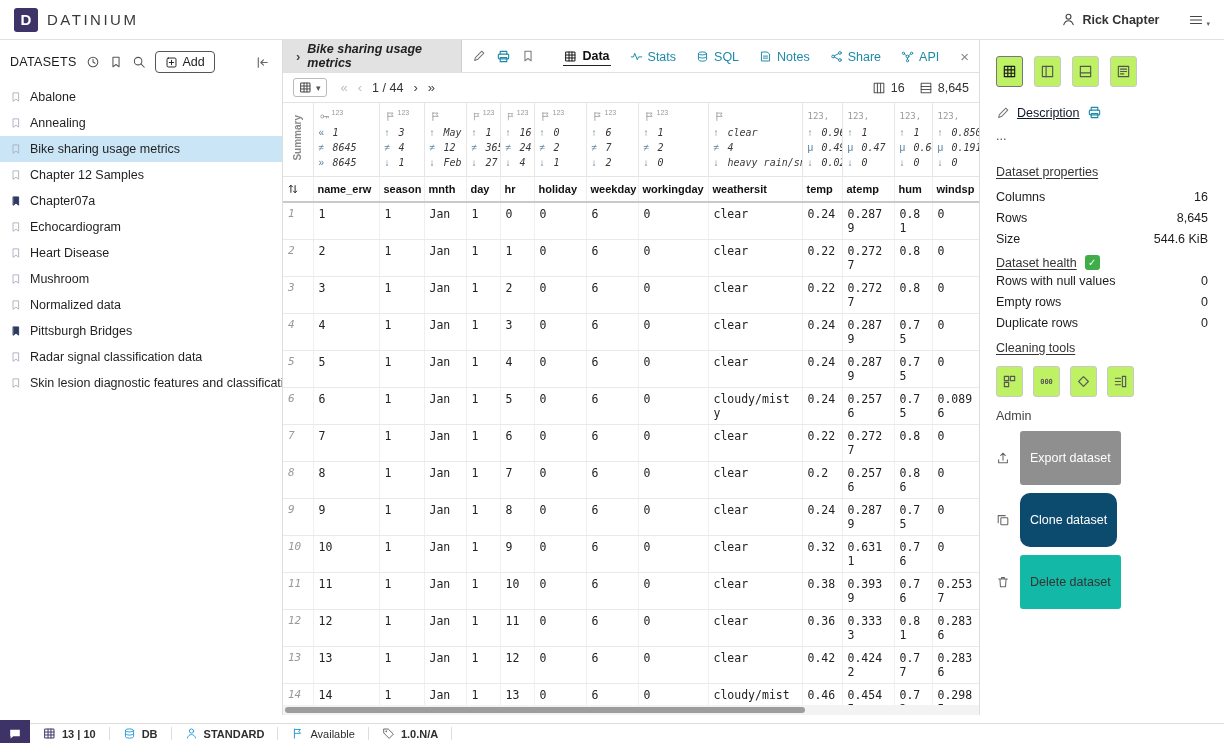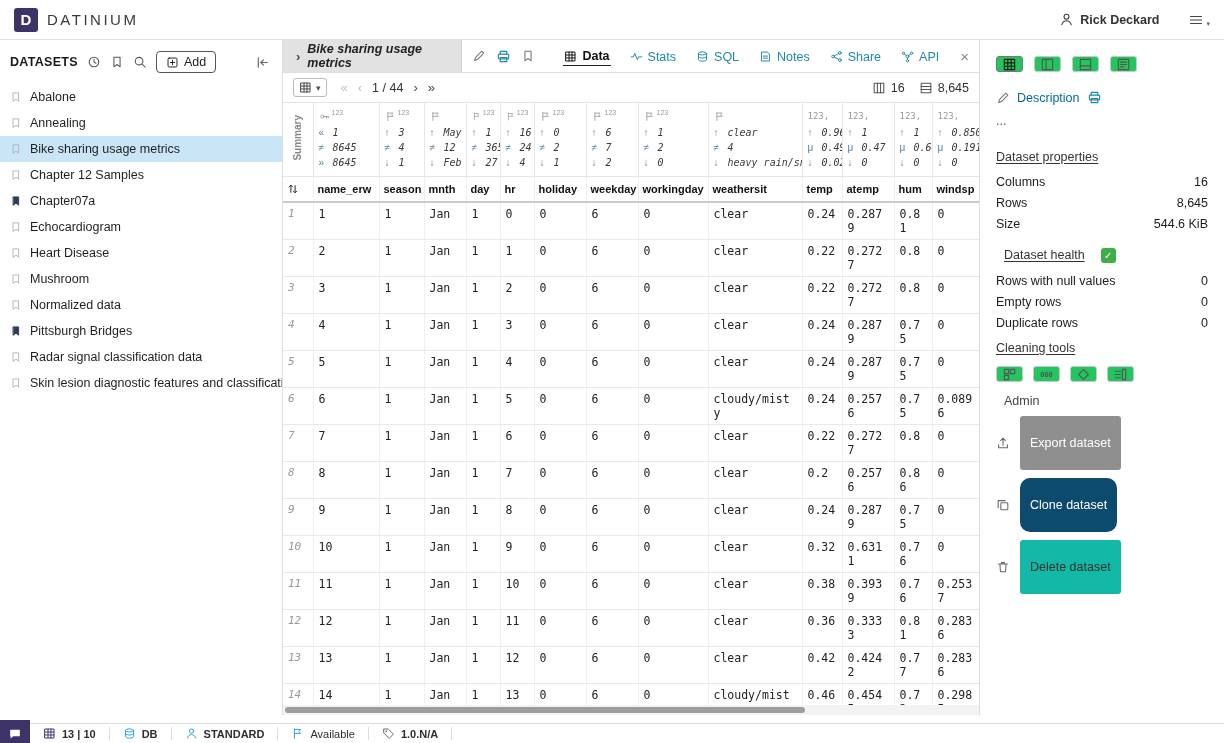--- a/index.html
+++ b/index.html
@@ -13,21 +13,21 @@
   .appname{font-size:15px;letter-spacing:2.5px;color:#3a3a3a}
   .user{display:flex;align-items:center;gap:6px;font-size:12.5px;font-weight:bold;color:#333}
   .user .ic{color:#444}
   .menubtn{display:flex;align-items:flex-start;color:#444;margin-left:20px;gap:2px}
   .menubtn .caret{font-size:7px;color:#666;margin-top:8px}
   
   .app{display:flex;height:675px}
   
   .sidebar{width:283px;flex:none;border-right:1px solid #ddd;background:#fff;overflow:hidden}
   .sb-head{display:flex;align-items:center;gap:9px;padding:11px 10px 9px}
-  .sb-title{font-weight:bold;font-size:12.5px;color:#1a1a1a;letter-spacing:.3px}
+  .sb-title{font-weight:normal;font-size:12.5px;color:#1a1a1a;letter-spacing:.3px}
   .sbic{color:#555}
   .add-btn{display:flex;align-items:flex-end;gap:5px;border:1px solid #555;background:#fff;border-radius:4px;padding:3px 9px;font-size:12.5px;color:#222;font-family:inherit;cursor:pointer}
   .collapse-ic{margin-left:auto;color:#666;padding-right:2px}
   .ds-list{padding-top:2px}
   .ds-item{display:flex;align-items:center;gap:8px;height:26px;padding:0 10px;font-size:12.5px;color:#1f1f1f;white-space:nowrap;overflow:hidden}
   .ds-item.sel{background:#cae6f6}
   .ds-ic{color:#a7b0bf;flex:none}
   .ds-ic.bm{color:#2c3a64}
   
   .main{flex:1;min-width:0;display:flex;flex-direction:column;border-right:1px solid #ddd;background:#fff}
@@ -65,29 +65,29 @@
   .sv{font-style:italic;color:#3a3a3a;font-family:"DejaVu Sans Mono",monospace;font-size:10px;white-space:nowrap}
   .hdr-row .hdr-cell{text-align:left;font-size:11px;font-weight:bold;color:#111;padding:6px 4px;border-bottom:2px solid #c9c9c9;border-top:1px solid #e4e4e4;border-right:1px solid #eee;font-family:"Liberation Sans",sans-serif;white-space:nowrap}
   .sort-cell{color:#555}
   tbody td{font-family:"DejaVu Sans Mono",monospace;font-size:11.5px;color:#222;padding:4px 5px;border-bottom:1px solid #e9e9e9;border-right:1px solid #f0f0f0;vertical-align:top;overflow-wrap:anywhere;line-height:14px}
   td.rownum{font-style:italic;color:#999;font-size:11px}
   .hscroll{position:absolute;left:0;right:0;bottom:0;height:10px;background:#f3f3f3}
   .hthumb{position:absolute;left:2px;top:2px;height:6px;width:520px;background:#9d9d9d;border-radius:3px}
   
   .rightpanel{width:244px;flex:none;padding:16px 16px 0;font-size:12.5px;overflow:hidden;background:#fff}
   .rp-views{display:flex;gap:11px;margin-bottom:18px}
-  .rp-viewbtn{width:27px;height:16px;border:1px solid #c9c9c9;border-radius:3px;display:flex;align-items:center;justify-content:center;color:#555;background:#22c55e}
+  .rp-viewbtn{width:27px;height:31px;border:1px solid #c9c9c9;border-radius:3px;display:flex;align-items:center;justify-content:center;color:#555;background:#bef264}
   .rp-viewbtn.act{border-color:#777;color:#1a1a1a}
   .desc-row{display:flex;align-items:center;gap:7px;margin-bottom:9px}
   .desc-row .gic{color:#777}
   .desc-row .teal{color:#1d8aa8}
-  .desc-link{color:#0369a1;cursor:pointer}
+  .desc-link{color:#0f172a;text-decoration:underline;cursor:pointer}
   .dots{color:#555;margin-bottom:14px}
   .rp-title{display:inline-block;color:#333;text-decoration:underline;text-underline-offset:2px;margin:8px 0 7px;font-size:12.5px;cursor:pointer}
-  .rp-title-plain{color:#444;margin:12px 8px 6px;font-size:12.5px}
+  .rp-title-plain{color:#444;margin:12px 0 6px;font-size:12.5px}
   .kv{display:flex;justify-content:space-between;padding:3.5px 0;color:#1c1c1c}
   .health-head{display:flex;align-items:center;gap:8px;margin-top:6px}
   .check{width:15px;height:15px;border-radius:3px;background:#3fae49;color:#fff;font-size:10px;display:flex;align-items:center;justify-content:center}
   .rp-clean{display:flex;gap:10px;margin:4px 0 10px}
   .adm-row{display:flex;align-items:center;gap:10px;margin:8px 0}
   .adm-ic{color:#666}
   .adm-btn{border:none;padding:20px 10px;border-radius:3px;font-size:12.5px;font-family:inherit;cursor:pointer}
   
   .statusbar{position:absolute;left:0;bottom:0;width:100%;height:20px;border-top:1px solid #ddd;display:flex;align-items:center;background:#fff;font-size:11px;font-weight:bold;color:#2e2e2e}
   .sb-chat{width:30px;height:27px;background:#3e3366;color:#fff;display:flex;align-items:center;justify-content:center}
@@ -105,21 +105,21 @@
   <div class="logo">D</div>
   <div class="appname">DATINIUM</div>
   <div class="sp"></div>
   <div class="user">
     <span class="ic">
         <svg width="15" height="15" viewBox="0 0 16 16" fill="none" stroke="currentColor" stroke-width="1.2" stroke-linecap="round" stroke-linejoin="round">
           <circle cx="8" cy="5" r="2.6"></circle>
           <path d="M3 13.5c.9-3 2.9-4.2 5-4.2s4.1 1.2 5 4.2"></path>
         </svg>
       </span>
-    <span>Rick Deckard</span>
+    <span>Rick Chapter</span>
   </div>
   <div class="menubtn">
     <span>
         <svg width="16" height="16" viewBox="0 0 16 16" fill="none" stroke="currentColor" stroke-width="1.2" stroke-linecap="round" stroke-linejoin="round">
           <path d="M2.5 4.5h11M2.5 8h11M2.5 11.5h11"></path>
         </svg>
       </span>
     <span class="caret">▾</span>
   </div>
 </header>
@@ -968,21 +968,21 @@
         <div class="kv">
           <span class="k">Rows</span>
           <span class="v">8,645</span>
         </div>
         <div class="kv">
           <span class="k">Size</span>
           <span class="v">544.6 KiB</span>
         </div>
       </div>
     <div class="health-head">
-      <a class="rp-title" style="margin:8px">Dataset health</a>
+      <a class="rp-title" style="margin:0">Dataset health</a>
       <span class="check">✓</span>
     </div>
     <div>
         <div class="kv">
           <span class="k">Rows with null values</span>
           <span class="v">0</span>
         </div>
         <div class="kv">
           <span class="k">Empty rows</span>
           <span class="v">0</span>

